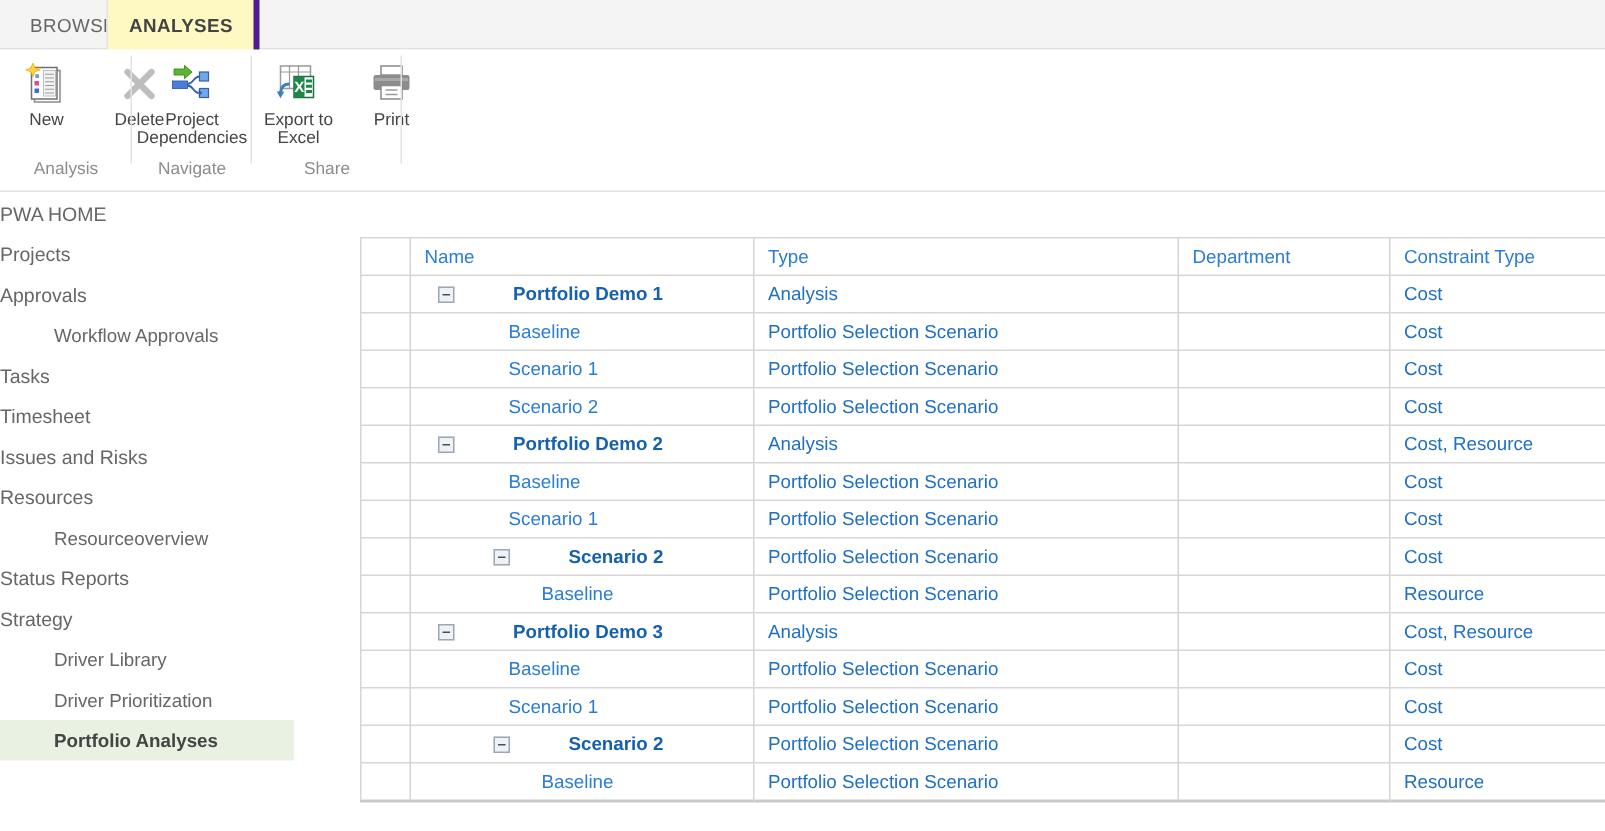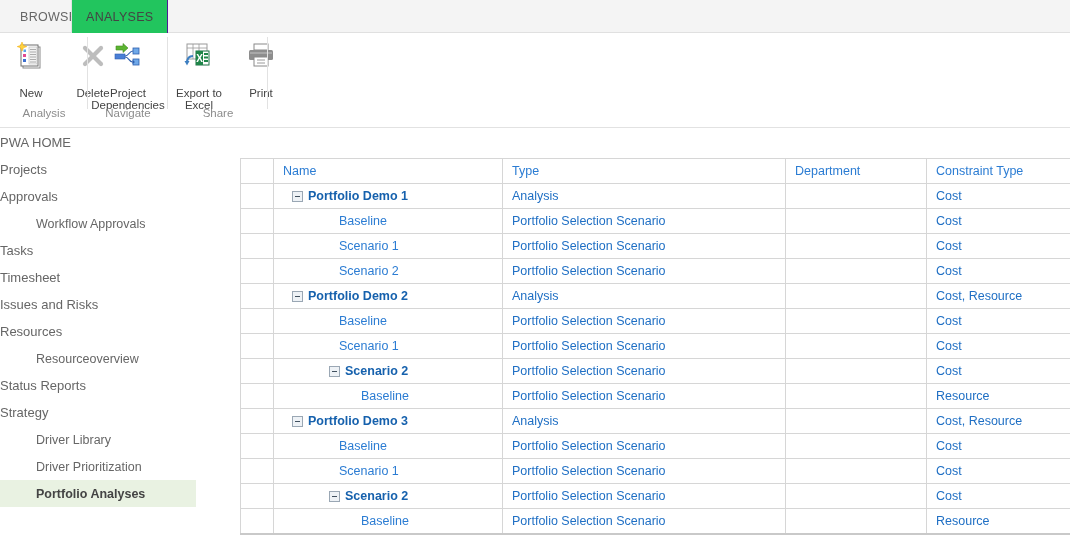--- a/index.html
+++ b/index.html
@@ -24,25 +24,26 @@
     padding: 0 14px;
     display: flex; align-items: center;
     font-size: 12.5px;
     letter-spacing: .3px;
     color: #666666;
     cursor: pointer;
   }
   .tab.browse { left: 6px; }
   .tab.active {
     left: 71px;
-    background: #22c55e;
+    background: #fef9c3;
     color: #444444;
     border-left: 1px solid #e3e3e3;
-    border-right: 1px solid #4c1d95;
+    border-right: 4px solid #4c1d95;
     height: 34px;
+    font-weight: bold;
   }
 
   
   .ribbon {
     position: absolute; top: 33px; left: 0;
     width: 1070px; height: 95px;
     background: #ffffff;
     border-bottom: 1px solid #e2e2e2;
   }
   .rgroup {
@@ -78,21 +79,21 @@
     cursor: pointer;
     text-align: center;
   }
   .rbtn .ricon {
     height: 34px;
     display: flex;
     align-items: center;
     justify-content: center;
   }
   .rbtn .rlabel {
-    margin-top: 14px;
+    margin-top: 1px;
     font-size: 11.5px;
     color: #444444;
     line-height: 12px;
   }
   .rbtn.wide { width: 78px; }
 
   
   .sidebar {
     position: absolute;
     top: 129px; left: 0;
@@ -153,20 +154,21 @@
   }
   table.grid tbody tr:last-child td {
     border-bottom: 2px solid #c9c9c9;
   }
   td.cell-name { padding-left: 0; }
 
   .name-cell {
     display: flex;
     align-items: center;
     height: 100%;
+    gap: 34px;
   }
   .name-cell .twisty {
     width: 11px; height: 11px;
     flex: 0 0 auto;
     border: 1px solid #9aa7b4;
     background: #eef2f6;
     position: relative;
     margin-right: 5px;
     cursor: pointer;
   }

